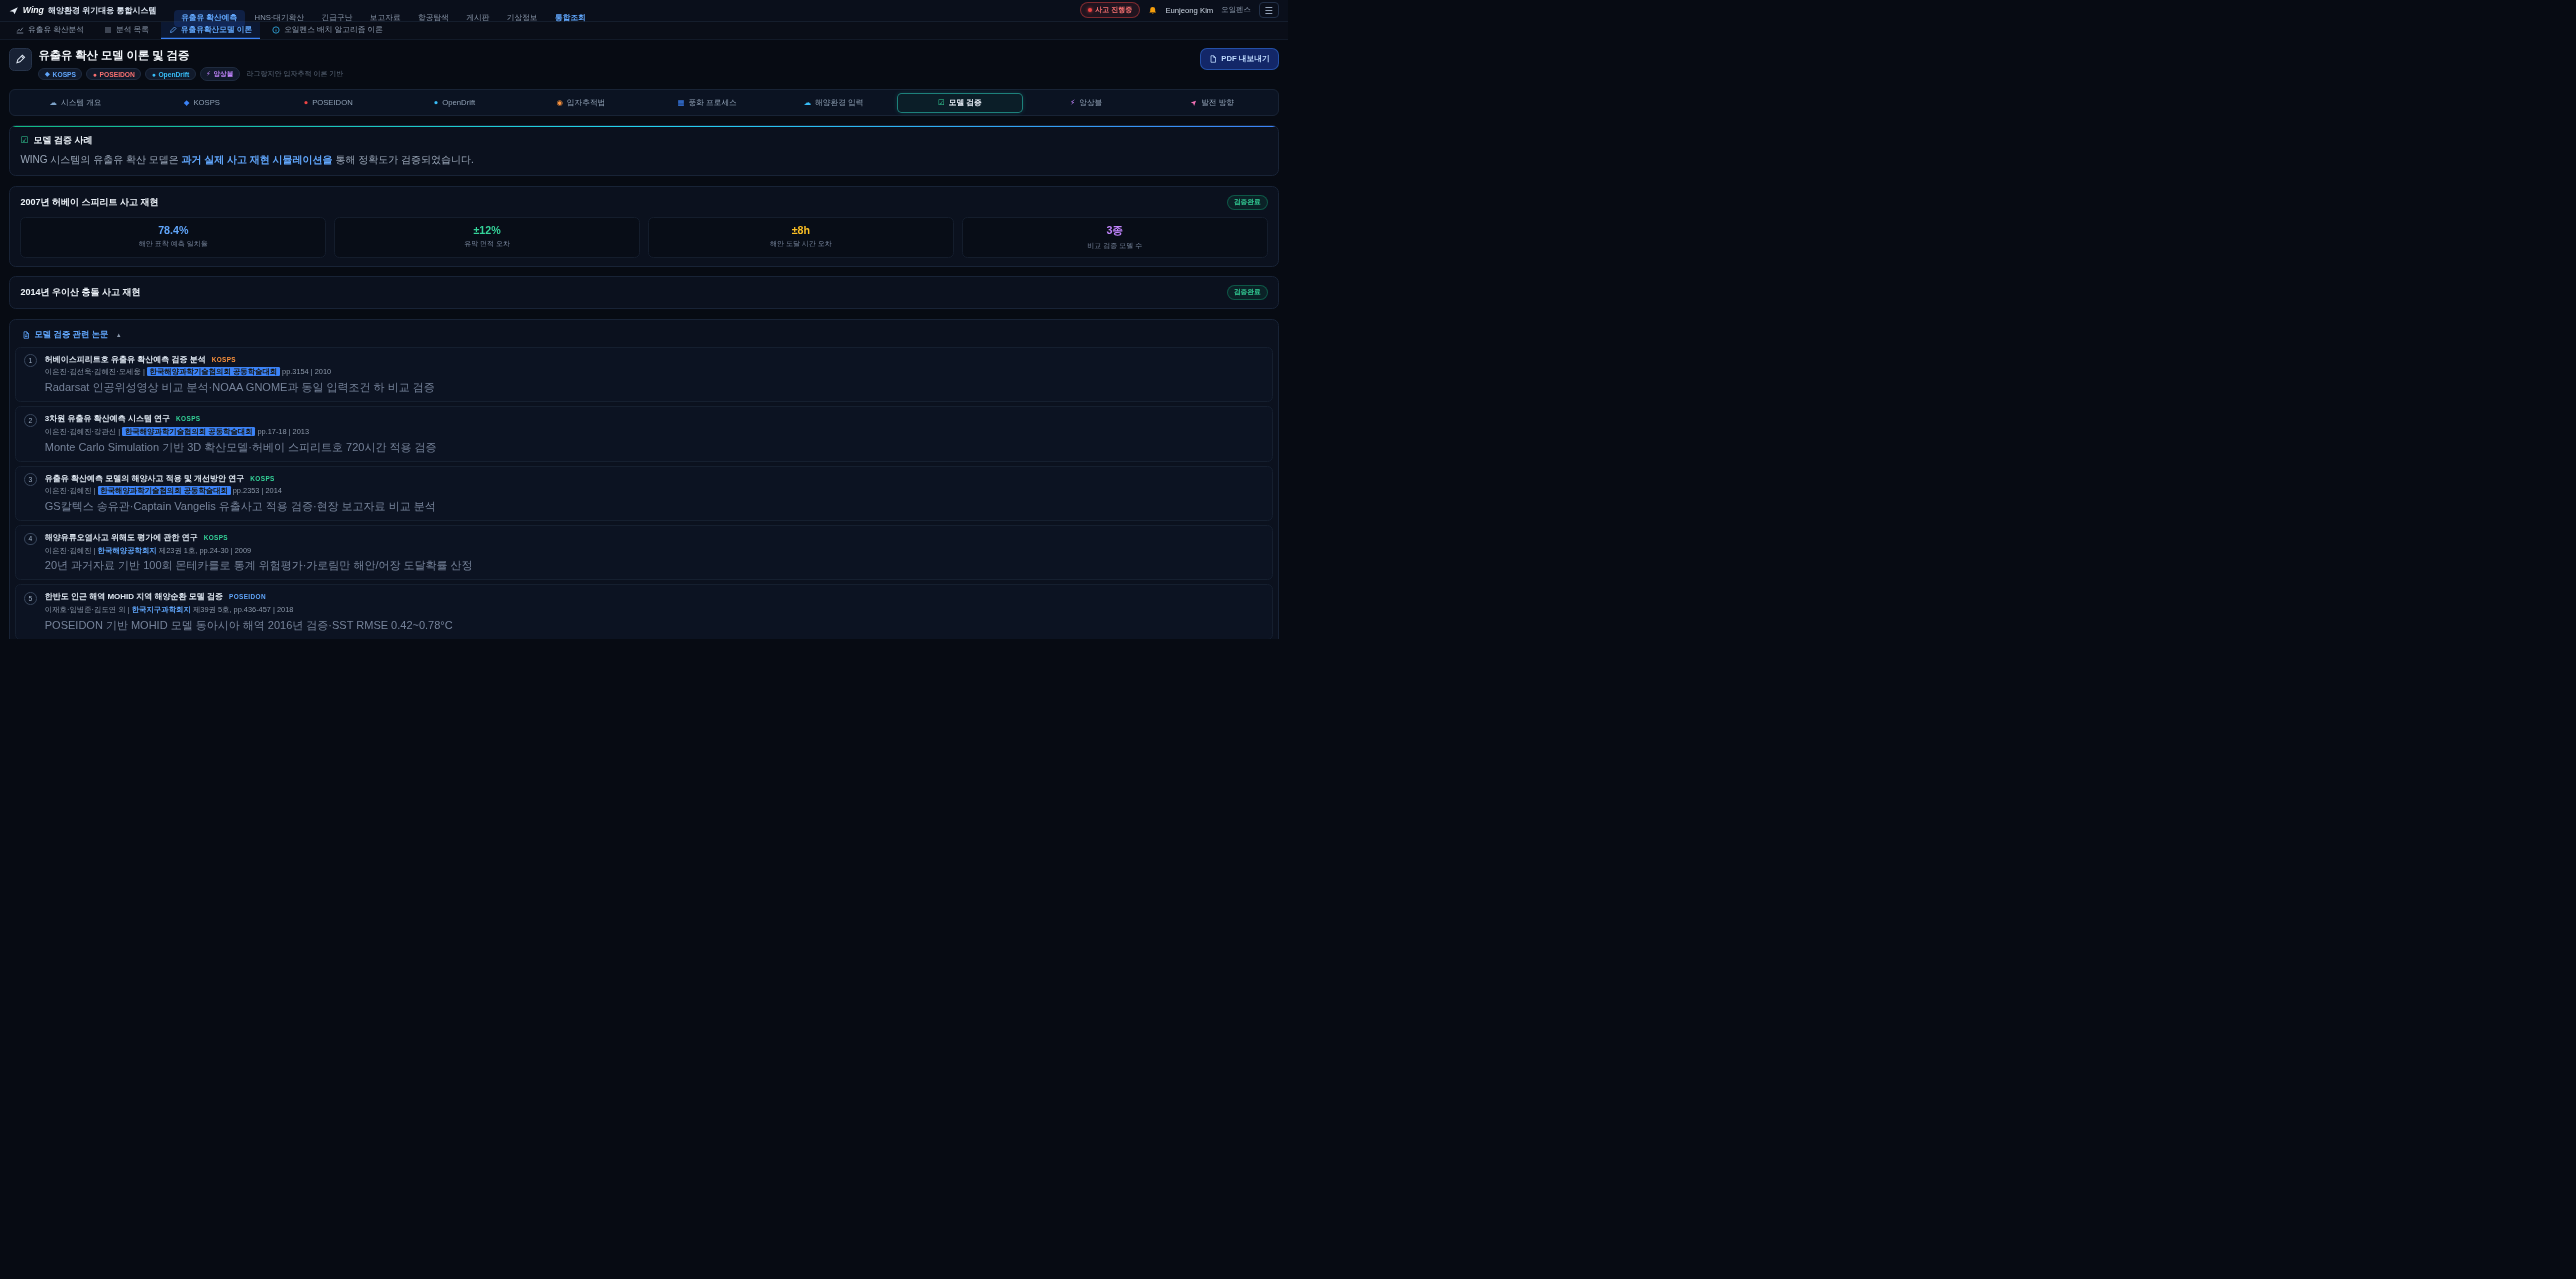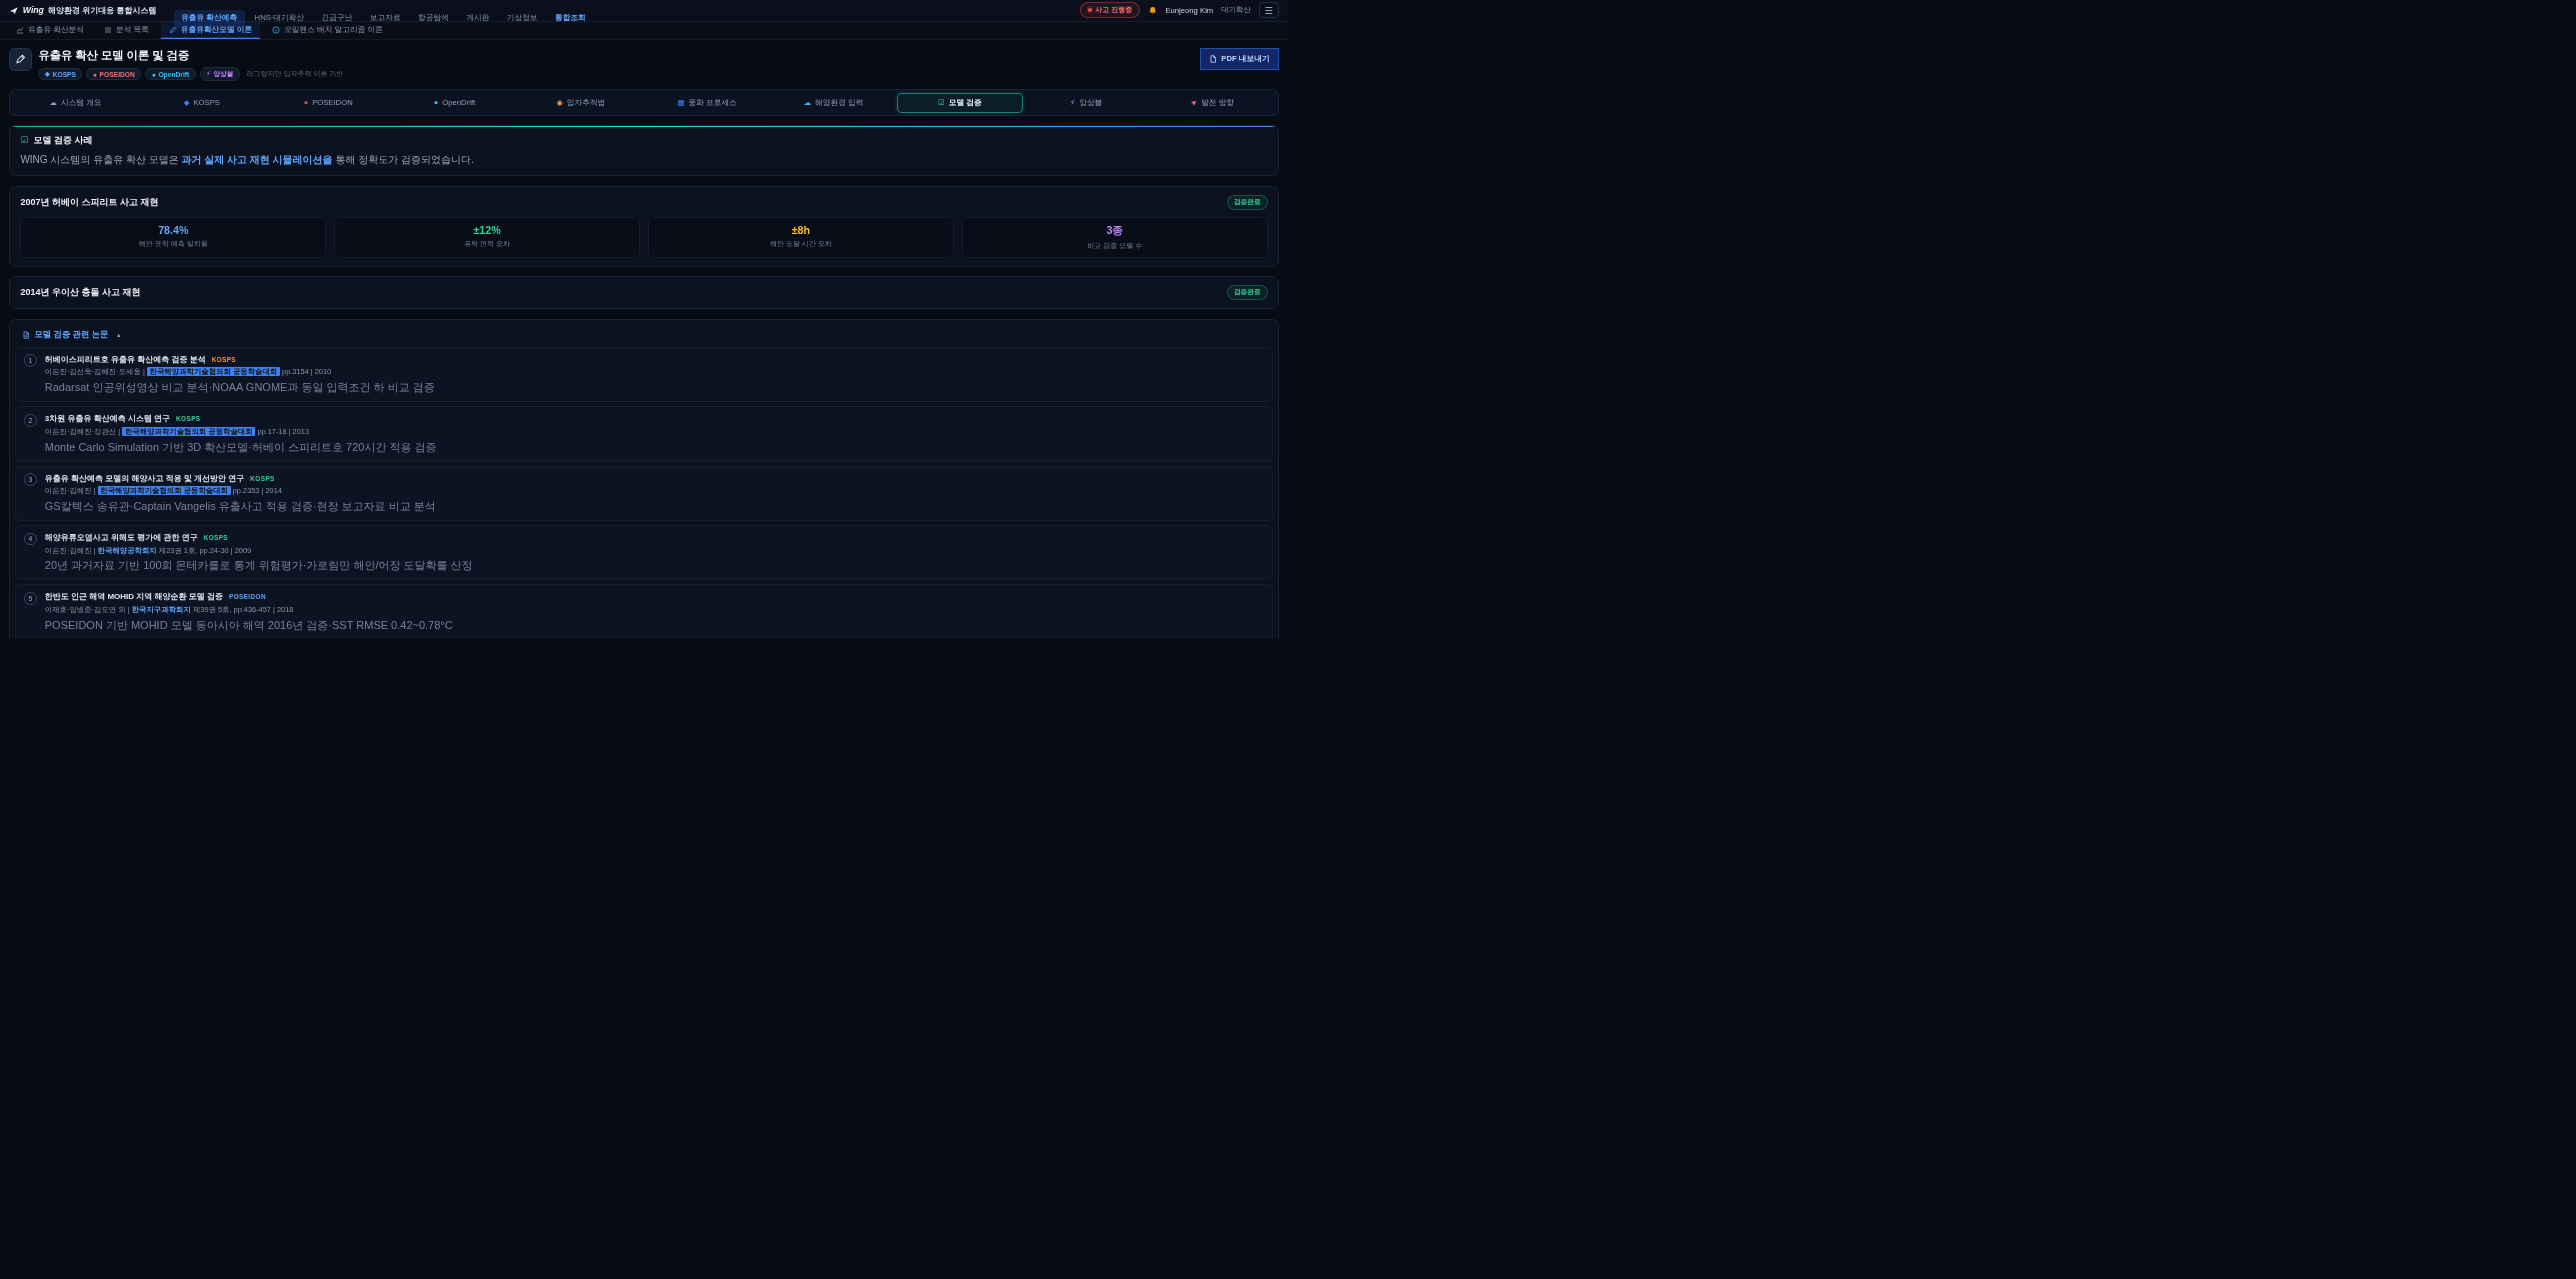--- a/index.html
+++ b/index.html
@@ -36,21 +36,21 @@
 
   main { padding:5.4px 8.7px; }
 
   
   .page-header { display:flex; align-items:flex-start; gap:6.7px; margin:3.4px 0 8px; }
   .title-tile { width:23px; height:23px; border-radius:5.4px; background:#182235; border:0.7px solid #263349; display:flex; align-items:center; justify-content:center; color:#dbe4f0; }
   h1 { font-size:11.4px; font-weight:700; color:#f1f5f9; letter-spacing:-0.1px; }
   .badge-row { display:flex; align-items:center; gap:4px; margin-top:4px; }
   .hbadge { display:inline-flex; align-items:center; gap:2.7px; font-size:6.7px; font-weight:700; padding:1.3px 5.4px; border-radius:670px; background:#111a2b; border:0.7px solid #1f2b3f; white-space:nowrap; }
   .hsubtitle { font-size:7px; color:#5f6c7e; margin-left:2.7px; white-space:nowrap; }
-  .pdf-btn { margin-left:auto; display:flex; align-items:center; gap:4px; background:rgba(30,64,175,.55); border:0.7px solid rgba(59,130,246,.45); color:#bfdbfe; font-size:7.7px; font-weight:700; padding:4.7px 8.7px; border-radius:0; cursor:pointer; white-space:nowrap; }
+  .pdf-btn { margin-left:auto; display:flex; align-items:center; gap:4px; background:rgba(30,64,175,.55); border:0.7px solid rgba(59,130,246,.45); color:#bfdbfe; font-size:7.7px; font-weight:700; padding:4.7px 8.7px; border-radius:7px; cursor:pointer; white-space:nowrap; }
 
   
   .section-tabs { display:flex; align-items:center; background:#0b1322; border:0.7px solid #182335; border-radius:6px; padding:2.7px; margin-bottom:8.7px; }
   .stab { flex:1; display:flex; align-items:center; justify-content:center; gap:4px; font-size:7.7px; color:#8fa0b4; padding:4px 2.7px; border-radius:4.7px; border:0.7px solid transparent; cursor:pointer; white-space:nowrap; }
   .stab .ic { font-size:7.4px; line-height:1; }
   .stab .ic.rot { display:inline-block; transform:rotate(-45deg); }
   .stab.active { border-color:rgba(45,212,191,.55); background:rgba(16,185,129,.07); color:#e7eef7; font-weight:700; box-shadow:0 0 5.4px rgba(45,212,191,.18); }
 
   
   .card { background:#0b111e; border:0.7px solid #182336; border-radius:6.7px; padding:8px 10.7px; margin-bottom:9.4px; }
@@ -112,21 +112,21 @@
     <span class="alert-badge">
       <span class="alert-dot"></span>
       <span>사고 진행중</span>
     </span>
     <span class="bell">
       <svg width="9.4" height="9.4" viewBox="0 0 16 16" fill="currentColor">
           <path d="M8 1.5a4.2 4.2 0 0 0-4.2 4.2v3.1L2.3 11h11.4l-1.5-2.2V5.7A4.2 4.2 0 0 0 8 1.5zM6.5 12.2a1.6 1.6 0 0 0 3 0z"></path>
         </svg>
     </span>
     <span class="user-name">Eunjeong Kim</span>
-    <a class="logout">대기확산</a>
+    <a class="logout">오일펜스</a>
     <span class="hamburger">☰</span>
   </div>
 </header>
 
 <div class="subnav">
   <div class="subtab">
     <span>
       <svg viewBox="0 0 16 16" fill="none" stroke="currentColor" stroke-width="1.6">
           <path d="M1.5 14h13"></path>
           <path d="M2.5 11l3.5-4.5 3 3 4.5-6"></path>

